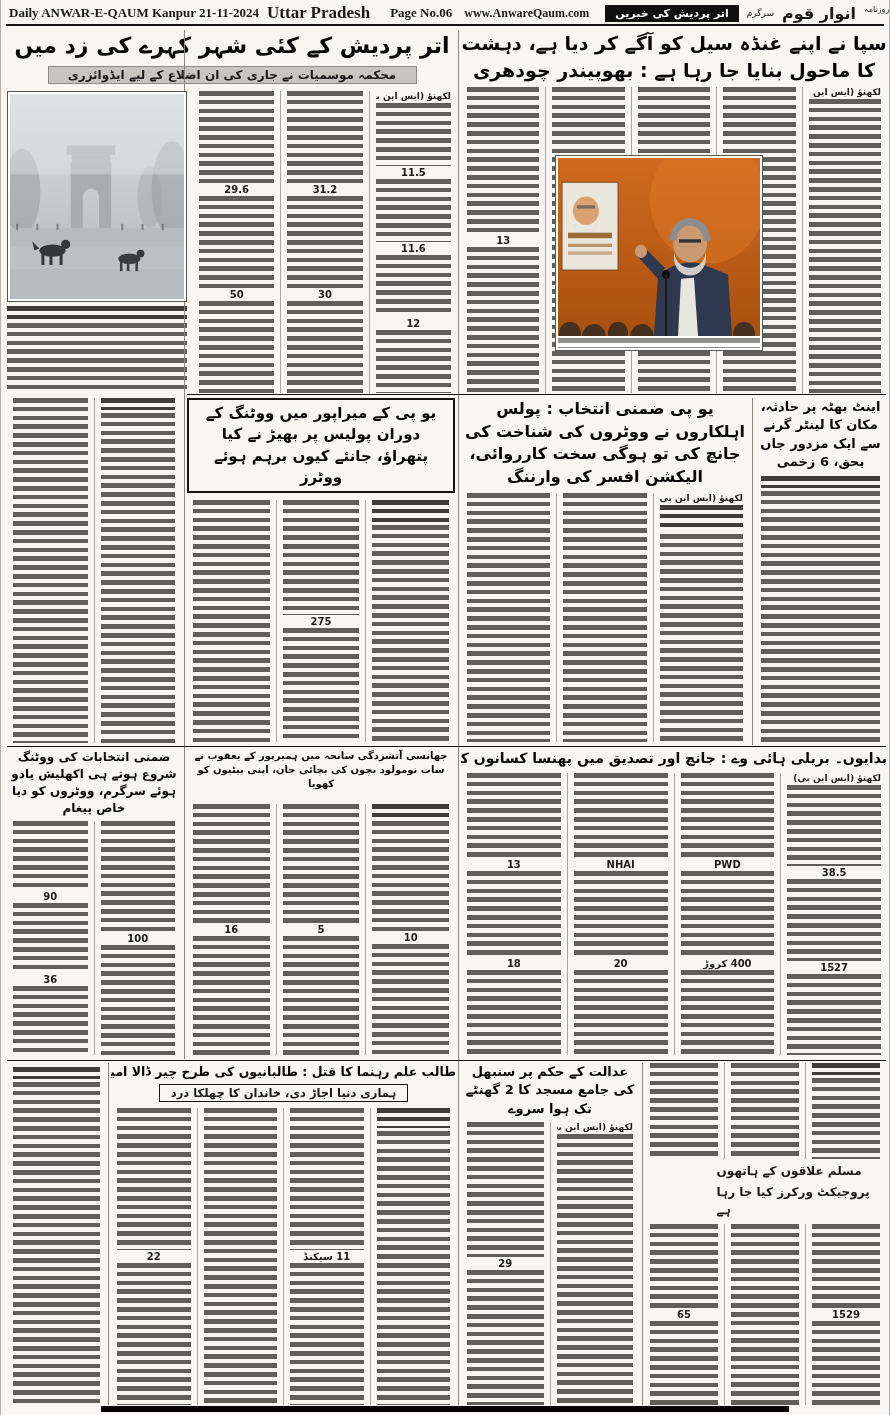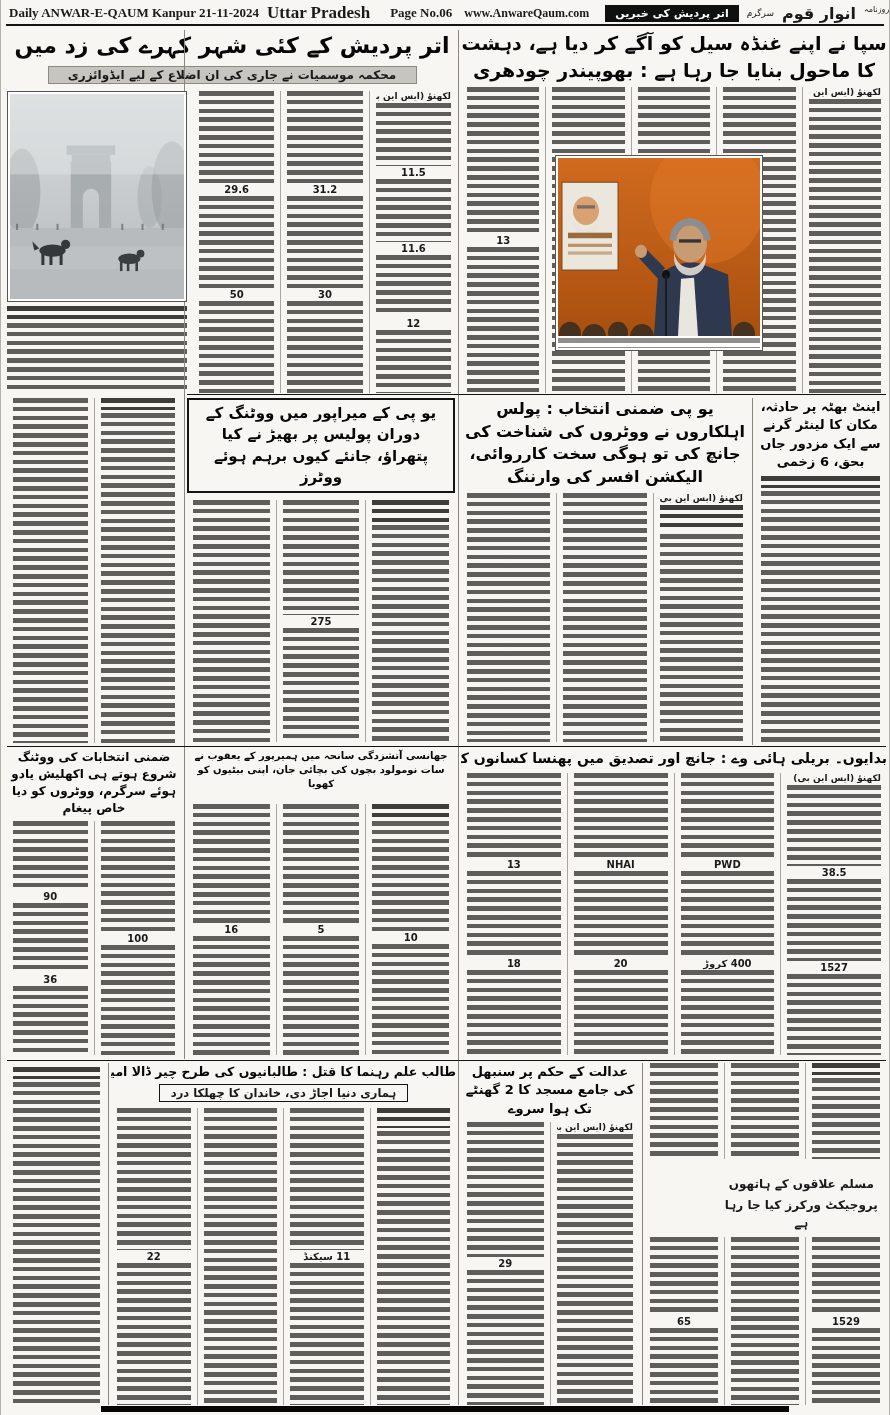--- a/index.html
+++ b/index.html
@@ -26,22 +26,22 @@
   
   .art{position:absolute;display:flex;flex-direction:column}
   .hl{font-weight:bold;text-align:center;line-height:1.42;color:#060606;direction:rtl}
   .one{white-space:nowrap;overflow:hidden}
   .boxed{border:2px solid #141414;padding:3px 5px}
   .subhead-bar{background:#c7c5c0;border:1px solid #8d8a84;font-weight:bold;font-size:12px;
                text-align:center;direction:rtl;width:82%;margin:5px auto 3px;padding:1px 4px;
                white-space:nowrap;overflow:hidden}
   .subhead-box{border:1.5px solid #141414;font-weight:bold;font-size:11.5px;text-align:center;
                direction:rtl;width:72%;margin:3px auto;padding:1px 4px;white-space:nowrap;overflow:hidden}
-  .inner-subhead{font-weight:bold;font-size:12px;text-align:center;direction:rtl;line-height:1.5;
-                 margin:16px 0 3px auto;width:70%}
+  .inner-subhead{font-weight:bold;font-size:12px;text-align:left;direction:rtl;line-height:1.5;
+                 margin:3px 0 3px auto;width:70%}
   .art-body{position:relative;flex:1;margin-top:4px;min-height:0}
   .cols{display:flex;direction:rtl}
   .cols .col{flex:1;display:flex;flex-direction:column;border-left:1px solid #a9a6a0;
              padding:0 6px;min-width:0}
   .cols .col:last-child{border-left:none}
   .cols.fill{flex:1;min-height:0}
   .abs{position:absolute}
 
   
   .sim{background-image:repeating-linear-gradient(#35332f 0px,#35332f 4.6px,

